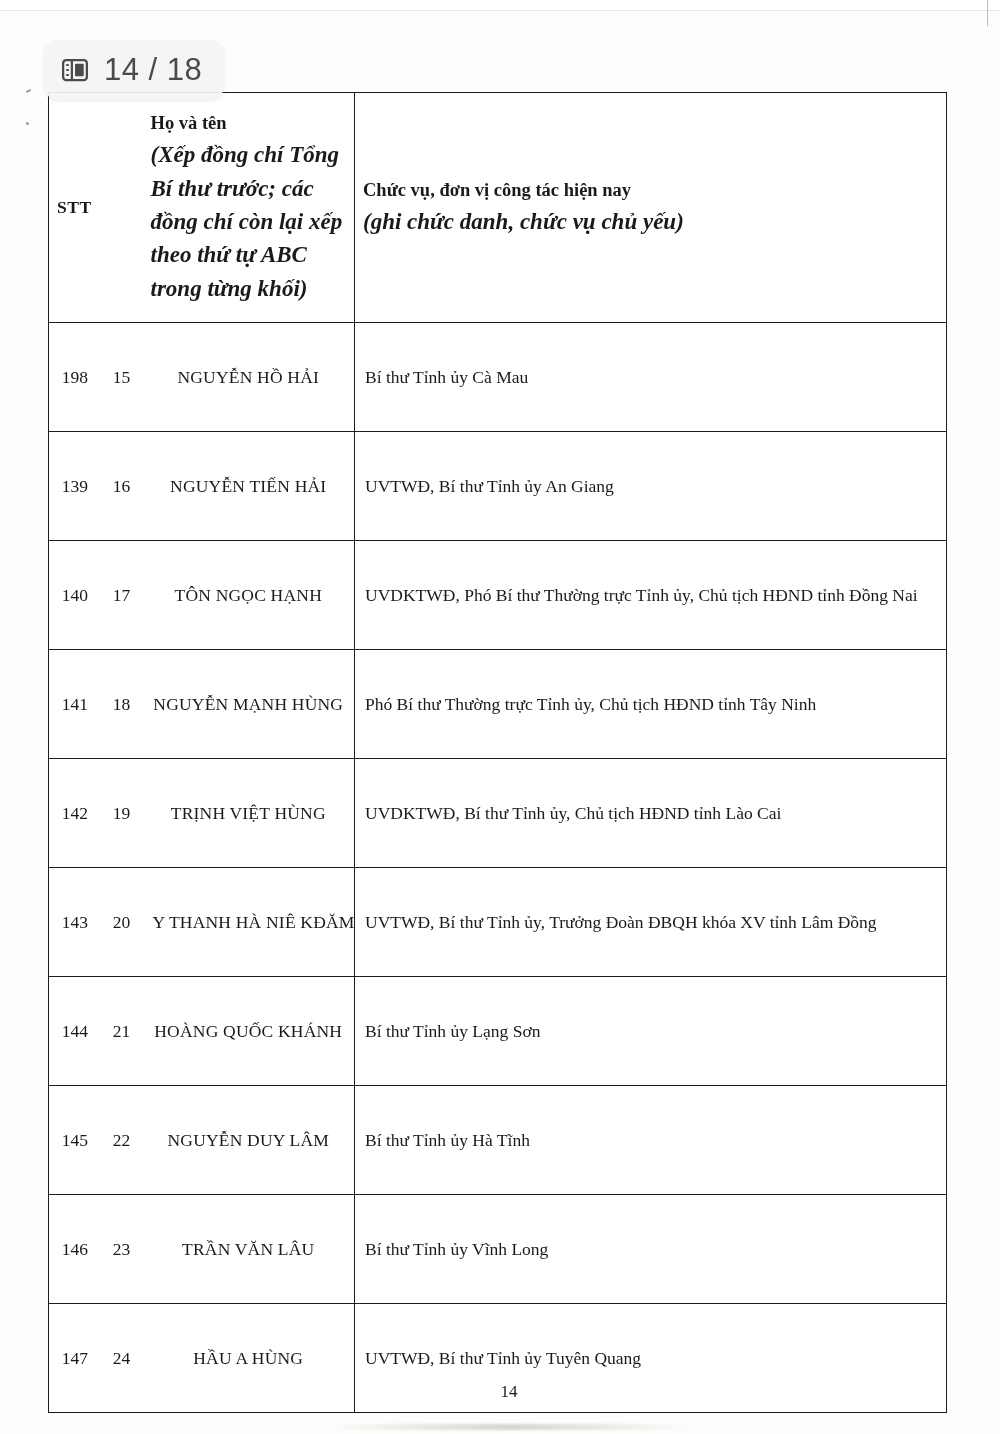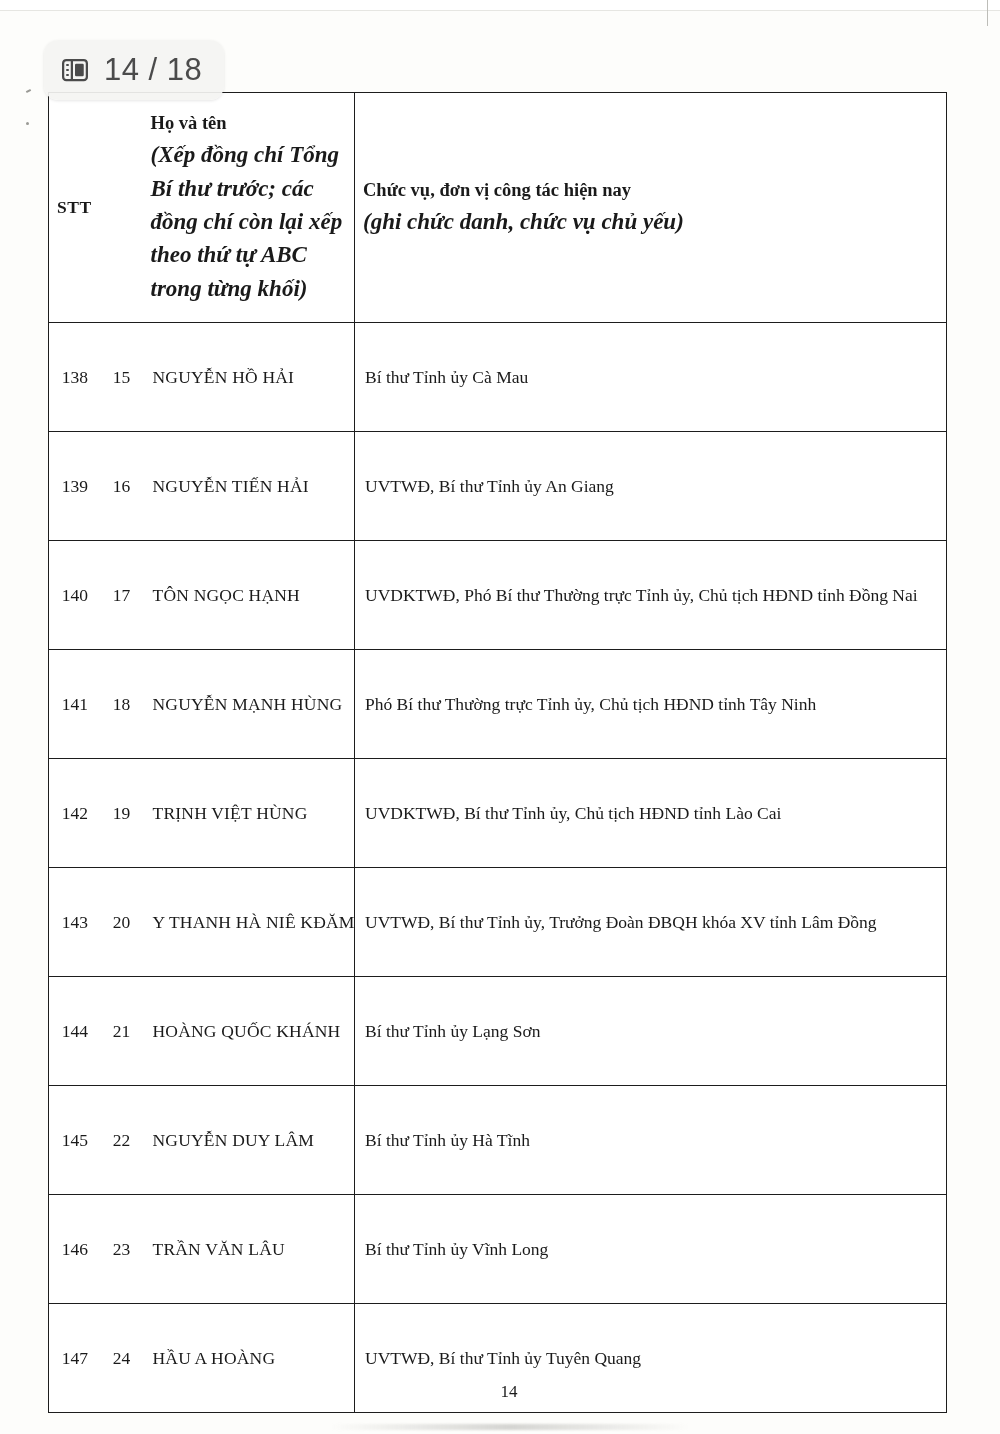--- a/index.html
+++ b/index.html
@@ -136,21 +136,21 @@
     font-size: 18.5px;
     margin-bottom: 2px;
   }
   .hdr-sub {
     font-style: italic;
     font-size: 23px;
     line-height: 1.45;
   }
 
   
-  tbody td { height: 96px; }
+  tbody td { height: 96px; text-align: center; }
   .cell-stt {
     text-align: center;
     font-size: 17px;
     border-right: none !important;
   }
   .cell-num {
     text-align: center;
     font-size: 17px;
     border-left: none !important;
     border-right: none !important;
@@ -222,21 +222,21 @@
         <div class="hdr-sub">(Xếp đồng chí Tổng Bí thư trước; các đồng chí còn lại xếp theo thứ tự ABC trong từng khối)</div>
       </th>
       <th>
         <div class="hdr-title">Chức vụ, đơn vị công tác hiện nay</div>
         <div class="hdr-sub">(ghi chức danh, chức vụ chủ yếu)</div>
       </th>
     </tr>
   </thead>
   <tbody>
     <tr>
-      <td class="cell-stt">138</td>
+      <td class="cell-stt">198</td>
       <td class="cell-num">15</td>
       <td class="cell-name">NGUYỄN HỒ HẢI</td>
       <td class="cell-pos">Bí thư Tỉnh ủy Cà Mau</td>
     </tr>
     <tr>
       <td class="cell-stt">139</td>
       <td class="cell-num">16</td>
       <td class="cell-name">NGUYỄN TIẾN HẢI</td>
       <td class="cell-pos">UVTWĐ, Bí thư Tỉnh ủy An Giang</td>
     </tr>
@@ -278,19 +278,19 @@
     </tr>
     <tr>
       <td class="cell-stt">146</td>
       <td class="cell-num">23</td>
       <td class="cell-name">TRẦN VĂN LÂU</td>
       <td class="cell-pos">Bí thư Tỉnh ủy Vĩnh Long</td>
     </tr>
     <tr>
       <td class="cell-stt">147</td>
       <td class="cell-num">24</td>
-      <td class="cell-name">HẦU A HOÀNG</td>
+      <td class="cell-name">HẦU A HÙNG</td>
       <td class="cell-pos">UVTWĐ, Bí thư Tỉnh ủy Tuyên Quang</td>
     </tr>
   </tbody>
 </table>
 
 <div class="page-number">14</div>
 
 </body></html>

